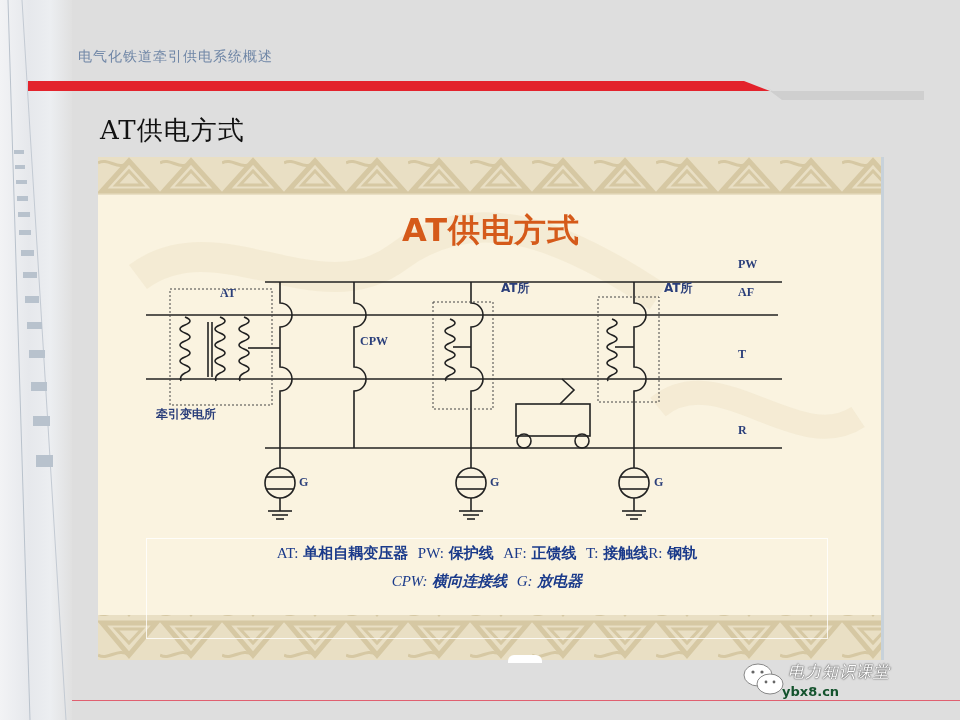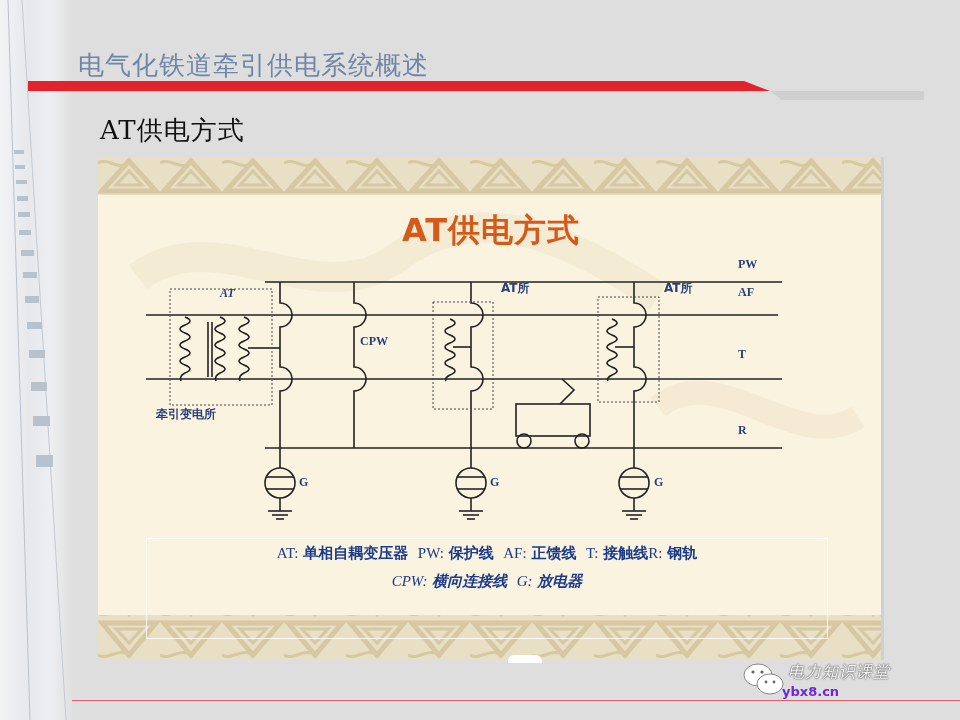--- a/index.html
+++ b/index.html
@@ -1,39 +1,39 @@
 <!DOCTYPE html>
 <html><head>
 <meta charset="utf-8">
 <style>
   html,body{margin:0;padding:0;}
   body{width:960px;height:720px;position:relative;overflow:hidden;background:#dedede;font-family:"DejaVu Sans",sans-serif;}
   .left-strip{position:absolute;left:0;top:0;width:72px;height:720px;
     background:linear-gradient(90deg,#f2f3f5 0%,#e6e8ec 40%,#eceef1 70%,#e0e0e0 100%);}
   .left-strip svg{position:absolute;left:0;top:0;}
-  .slide-title{position:absolute;left:78px;top:48px;font-size:26px;color:#6f86a6;letter-spacing:1px;
+  .slide-title{position:absolute;left:78px;top:48px;font-size:14px;color:#6f86a6;letter-spacing:1px;
     font-family:"DejaVu Sans",sans-serif;}
   .red-bar{position:absolute;left:28px;top:81px;width:760px;height:10px;}
   .gray-bar{position:absolute;left:760px;top:82px;width:166px;height:20px;}
   .subtitle{position:absolute;left:100px;top:113px;font-size:26px;color:#111;font-family:"DejaVu Serif",serif;letter-spacing:1px;}
   .embed{position:absolute;left:98px;top:157px;width:786px;height:503px;background:#faf3e0;overflow:hidden;}
   .embed svg{position:absolute;left:0;top:0;}
   .embed-title{position:absolute;left:0;width:100%;top:52px;text-align:center;font-size:32px;font-weight:bold;color:#d55a1a;letter-spacing:1px;}
   .legend{position:absolute;left:48px;top:381px;width:680px;height:99px;border:1px solid rgba(255,255,255,0.8);}
   .legend-line{position:absolute;left:0;width:100%;text-align:center;font-size:15px;color:#1a3a8a;white-space:pre;}
   .legend-line .k{font-family:"Liberation Serif",serif;font-weight:normal;color:#1a3a8a;}
   .legend-line .v{font-weight:bold;}
   .lbl{position:absolute;font-family:"Liberation Serif",serif;font-weight:bold;font-size:12px;color:#2a3e7a;}
   .lbl-cn{position:absolute;font-size:12px;color:#2a3e7a;font-weight:bold;}
   .scroll-edge{position:absolute;left:881px;top:157px;width:3px;height:503px;background:#c8d2da;}
   .bottom-line{position:absolute;left:72px;top:700px;width:888px;height:1px;background:#e06070;}
   .watermark{position:absolute;left:740px;top:660px;height:40px;}
   .wm-text{position:absolute;left:788px;top:662px;font-size:16px;color:#ffffff;
     text-shadow:0 0 2px #555,0 0 1px #333;letter-spacing:1px;font-style:italic;}
-  .wm-url{position:absolute;left:782px;top:684px;font-size:13px;color:#6d28d9;font-weight:bold;font-family:"DejaVu Sans",sans-serif;}
+  .wm-url{position:absolute;left:782px;top:684px;font-size:13px;color:#14532d;font-weight:bold;font-family:"DejaVu Sans",sans-serif;}
   .page-tab{position:absolute;left:508px;top:655px;width:34px;height:8px;background:#fff;border-radius:6px 6px 0 0;}
 </style>
 </head>
 <body>
 
 <div class="left-strip">
   <svg width="72" height="720">
     <line x1="8" y1="0" x2="30" y2="720" stroke="#b9c2cc" stroke-width="1"></line>
     <line x1="22" y1="0" x2="66" y2="720" stroke="#c3cad3" stroke-width="1"></line>
     <g fill="#b8c2cd">
@@ -146,21 +146,21 @@
 
     <g stroke="#444" stroke-width="1" stroke-dasharray="2,2" fill="none">
       <rect x="72" y="132" width="102" height="116"></rect>
       <rect x="335" y="145" width="60" height="107"></rect>
       <rect x="500" y="140" width="61" height="105"></rect>
     </g>
   </svg>
 
   <div class="embed-title">AT供电方式</div>
 
-  <div class="lbl" style="left:122px;top:129px;font-style:italic;">AT</div>
+  <div class="lbl" style="left:122px;top:129px;">AT</div>
   <div class="lbl-cn" style="left:58px;top:249px;text-align:right;">牵引变电所</div>
   <div class="lbl" style="left:262px;top:177px;">CPW</div>
   <div class="lbl-cn" style="left:403px;top:123px;">AT所</div>
   <div class="lbl-cn" style="left:566px;top:123px;">AT所</div>
   <div class="lbl" style="left:640px;top:100px;">PW</div>
   <div class="lbl" style="left:640px;top:128px;">AF</div>
   <div class="lbl" style="left:640px;top:190px;">T</div>
   <div class="lbl" style="left:640px;top:266px;">R</div>
   <div class="lbl" style="left:201px;top:318px;font-size:12px;">G</div>
   <div class="lbl" style="left:392px;top:318px;font-size:12px;">G</div>

